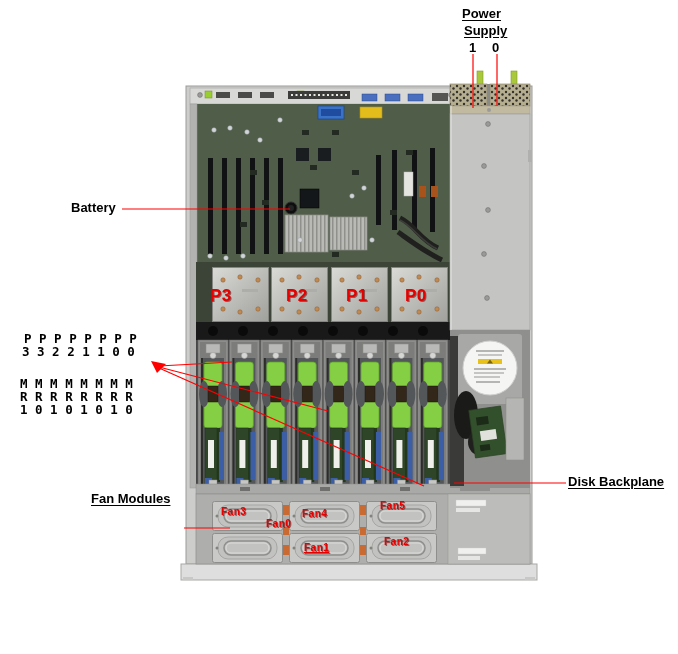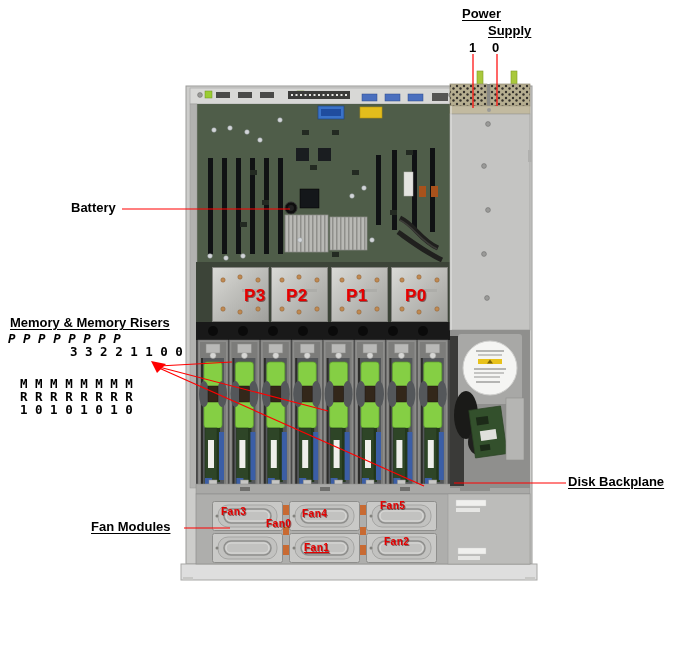--- a/index.html
+++ b/index.html
@@ -291,38 +291,37 @@
       <line x1="159" y1="366" x2="232" y2="362"></line>
       <line x1="159" y1="367" x2="328" y2="411"></line>
       <line x1="159" y1="368" x2="424" y2="486"></line>
       <polygon points="151,361 166,364 157,373" fill="#ff0000" stroke="none"></polygon>
       <line x1="454" y1="483" x2="566" y2="483"></line>
       <line x1="184" y1="528" x2="230" y2="528"></line>
     </g>
   </svg>
 
   <div class="lbl underlined" style="left:462px; top:7px;">Power</div>
-  <div class="lbl underlined" style="left:488px; top:24px;text-align:right;">Supply</div>
+  <div class="lbl underlined" style="left:464px; top:24px;text-align:right;">Supply</div>
   <div class="lbl" style="left:469px; top:41px;">1</div>
   <div class="lbl" style="left:492px; top:41px;">0</div>
 
   <div class="lbl" style="left:71px; top:201px;">Battery</div>
 
-  <div class="lbl underlined" style="left:10px; top:316px;">Memory &amp; Memory Risers</div>
-  <div class="mono-row" style="left:8px; top:332px;font-style:italic;">P P P P P P P P</div>
-  <div class="mono-row" style="left:22px; top:345px;margin-left:48px;">3 3 2 2 1 1 0 0</div>
+  <div class="mono-row" style="left:24px; top:332px;">P P P P P P P P</div>
+  <div class="mono-row" style="left:22px; top:345px;">3 3 2 2 1 1 0 0</div>
   <div class="mono-row" style="left:20px; top:377px;">M M M M M M M M</div>
   <div class="mono-row" style="left:20px; top:390px;">R R R R R R R R</div>
   <div class="mono-row" style="left:20px; top:403px;">1 0 1 0 1 0 1 0</div>
 
   <div class="lbl underlined" style="left:568px; top:475px;">Disk Backplane</div>
 
-  <div class="lbl underlined" style="left:91px; top:520px;">Fan Modules</div>
-
-  <div class="red-comp proc-size" style="left:244px; top:287px;text-align:right;">P3</div>
+  <div class="lbl underlined" style="left:91px; top:492px;">Fan Modules</div>
+
+  <div class="red-comp proc-size" style="left:210px; top:287px;text-align:right;">P3</div>
   <div class="red-comp proc-size" style="left:286px; top:287px;">P2</div>
   <div class="red-comp proc-size" style="left:346px; top:287px;text-align:center;">P1</div>
   <div class="red-comp proc-size" style="left:405px; top:287px;">P0</div>
 
   <div class="red-comp fan-size" style="left:221px; top:504px;">Fan3</div>
   <div class="red-comp fan-size" style="left:302px; top:506px;">Fan4</div>
   <div class="red-comp fan-size" style="left:380px; top:498px;">Fan5</div>
   <div class="red-comp fan-size" style="left:222px; top:516px;margin-left:44px;">Fan0</div>
   <div class="red-comp fan-size" style="left:304px; top:540px;text-decoration:underline;">Fan1</div>
   <div class="red-comp fan-size" style="left:384px; top:534px;">Fan2</div>

